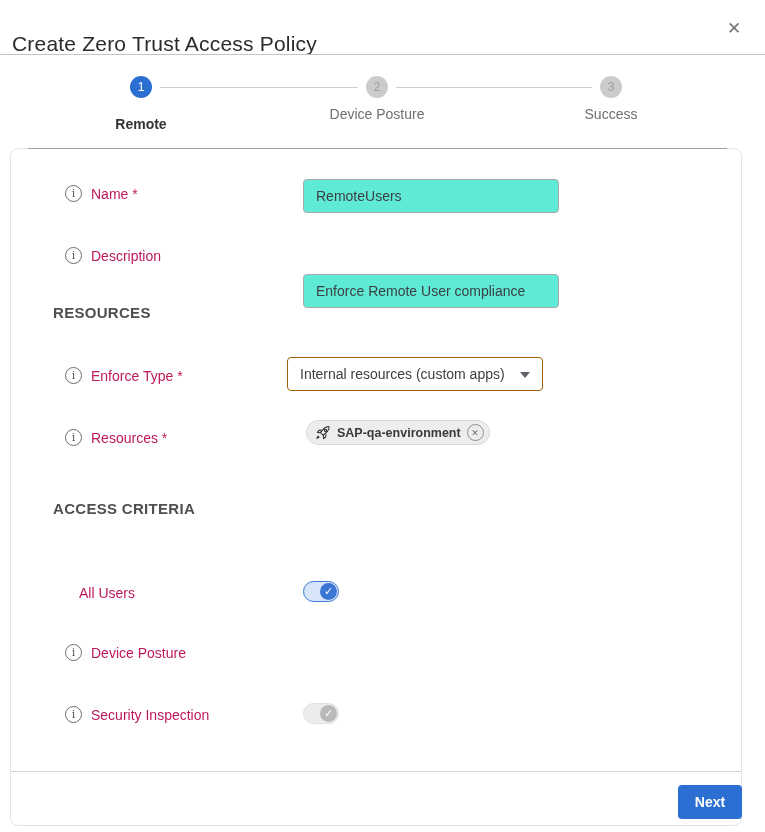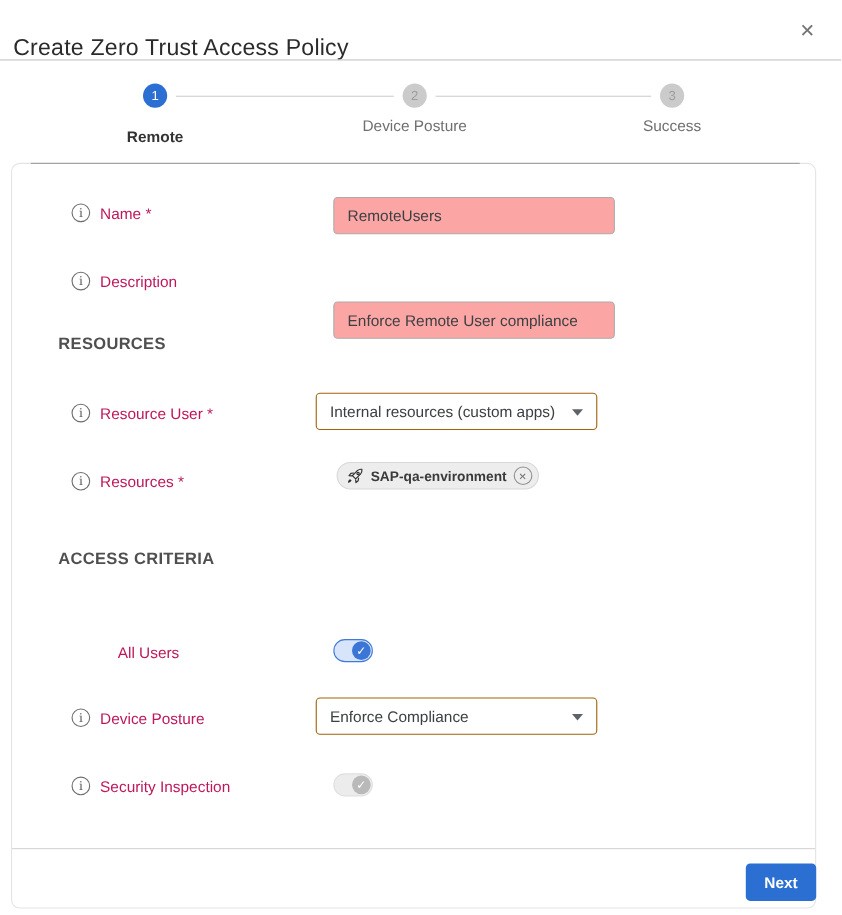--- a/index.html
+++ b/index.html
@@ -21,21 +21,21 @@
   .step-label.active { color: #333333; font-weight: 700; }
 
   
   .card { position: absolute; left: 10px; top: 148px; width: 732px; height: 678px; border: 1px solid #e4e4e4; border-radius: 8px; background: #fff; }
   .card-top-line { position: absolute; left: 17px; right: 14px; top: -1px; height: 1px; background: #9e9e9e; }
 
   .info-icon { position: absolute; width: 17px; height: 17px; border: 1px solid #6d6d6d; border-radius: 50%; display: flex; align-items: center; justify-content: center; font-family: "DejaVu Serif", serif; font-size: 11px; color: #575757; cursor: pointer; }
   .field-label { position: absolute; font-size: 14px; color: #be185d; white-space: nowrap; }
   .section-header { position: absolute; left: 42px; font-size: 15px; font-weight: 700; color: #4f4f4f; letter-spacing: .3px; }
 
-  .text-input { position: absolute; left: 292px; width: 256px; height: 34px; border: 1px solid #ababab; border-radius: 4px; padding: 0 12px; font-size: 14px; color: #3c4043; font-family: inherit; outline: none; background: #fca5a5; }
+  .text-input { position: absolute; left: 292px; width: 256px; height: 34px; border: 1px solid #ababab; border-radius: 4px; padding: 0 12px; font-size: 14px; color: #3c4043; font-family: inherit; outline: none; background: #5eead4; }
   .select-box { position: absolute; left: 276px; width: 256px; height: 34px; border: 1px solid #a16207; border-radius: 4px; padding: 0 30px 0 12px; display: flex; align-items: center; font-size: 14px; color: #3c4043; background: #fff; cursor: pointer; }
   .select-box .sel-text { white-space: nowrap; overflow: hidden; }
   .select-box.placeholder .sel-text { color: #7d7d7d; }
   .dd-arrow { position: absolute; right: 12px; top: 14px; width: 0; height: 0; border-left: 5px solid transparent; border-right: 5px solid transparent; border-top: 6px solid #5f6368; }
 
   .chip { position: absolute; left: 295px; top: 271px; height: 25px; display: inline-flex; align-items: center; gap: 6px; padding: 0 5px 0 8px; background: #ededed; border: 1px solid #d8d8d8; border-radius: 13px; font-size: 12.5px; font-weight: 700; color: #3a3a3a; }
   .chip-remove { width: 17px; height: 17px; border: 1px solid #8f8f8f; border-radius: 50%; display: flex; align-items: center; justify-content: center; font-size: 9px; font-weight: 400; color: #6f6f6f; cursor: pointer; background: none; }
 
   .toggle { position: absolute; left: 292px; width: 36px; height: 21px; border-radius: 11px; cursor: pointer; }
   .toggle.on { background: #d7e4f9; border: 1px solid #3f79d9; }
@@ -72,21 +72,21 @@
     <div class="field-label" style="left:80px;top:37px">Name *</div>
     <input class="text-input" style="top: 30px;" value="RemoteUsers">
 
     <span class="info-icon" style="left:54px;top:98px">i</span>
     <div class="field-label" style="left:80px;top:99px">Description</div>
     <input class="text-input" style="top: 92px; margin-top: 33px;" value="Enforce Remote User compliance">
 
     <div class="section-header" style="top:155px">RESOURCES</div>
 
     <span class="info-icon" style="left:54px;top:218px">i</span>
-    <div class="field-label" style="left:80px;top:219px">Resource User *</div>
+    <div class="field-label" style="left:80px;top:219px">Enforce Type *</div>
     <div class="select-box" style="top:208px">
       <span class="sel-text">Internal resources (custom apps)</span>
       <span class="dd-arrow"></span>
     </div>
 
     <span class="info-icon" style="left:54px;top:280px">i</span>
     <div class="field-label" style="left:80px;top:281px">Resources *</div>
     <div class="chip">
       <span style="display:flex">
         <svg width="16" height="16" viewBox="0 0 24 24" fill="none" stroke="#2f2f2f" stroke-width="1.6" stroke-linecap="round" stroke-linejoin="round">
@@ -96,31 +96,27 @@
           <path d="M16.5 14.5l-.6 3.5-3 2.5-.4-3.6"></path>
           <path d="M5 16.8c-1.6 1-2.2 3.2-2.2 3.2s2.2-.6 3.2-2.2"></path>
         </svg>
       </span>
       <span>SAP-qa-environment</span>
       <button class="chip-remove">✕</button>
     </div>
 
     <div class="section-header" style="top:351px">ACCESS CRITERIA</div>
 
-    <div class="field-label" style="left:96px;top:436px">All Users</div>
+    <div class="field-label" style="left:68px;top:436px">All Users</div>
     <div class="toggle on" style="top:432px">
       <span class="knob">✓</span>
     </div>
 
     <span class="info-icon" style="left:54px;top:495px">i</span>
     <div class="field-label" style="left:80px;top:496px">Device Posture</div>
-    <div class="select-box" style="top:485px">
-      <span class="sel-text">Enforce Compliance</span>
-      <span class="dd-arrow"></span>
-    </div>
 
     <span class="info-icon" style="left:54px;top:557px">i</span>
     <div class="field-label" style="left:80px;top:558px">Security Inspection</div>
     <div class="toggle disabled" style="top:554px">
       <span class="knob">✓</span>
     </div>
 
     <div class="footer-divider"></div>
     <button class="next-btn">Next</button>
   </div>

